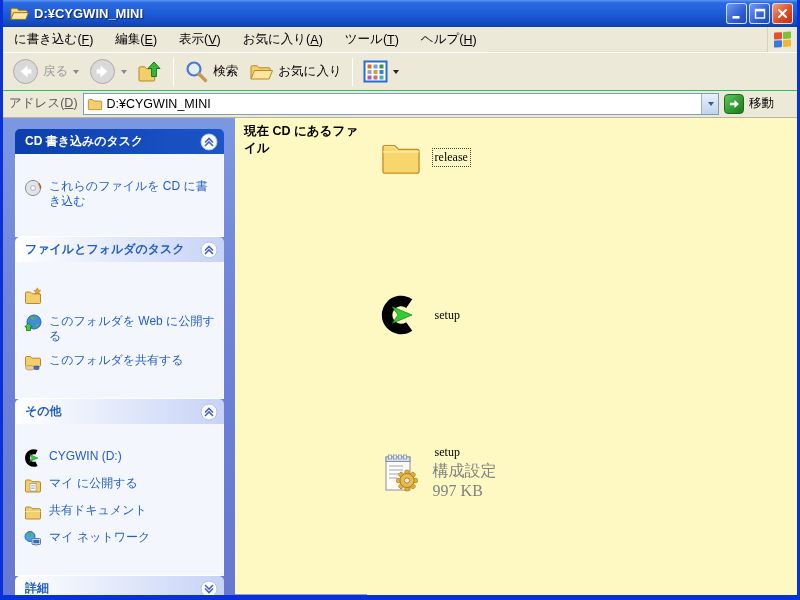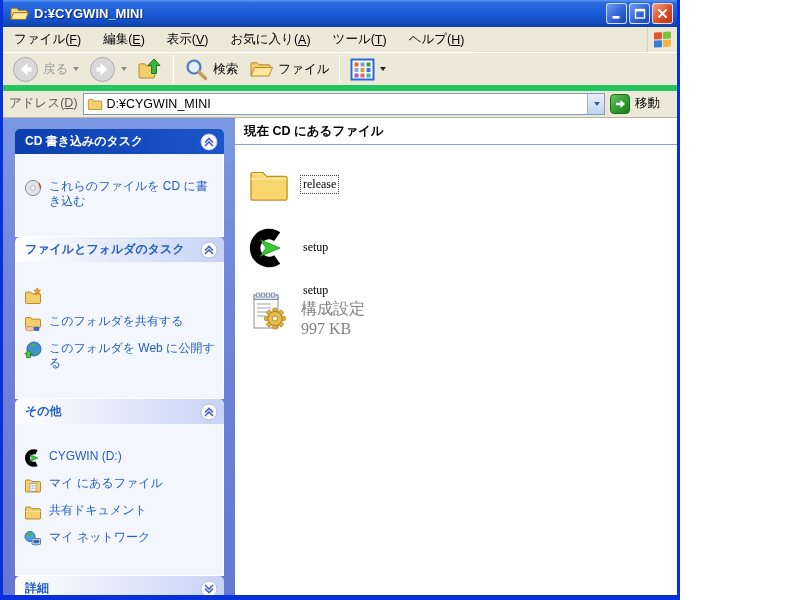--- a/index.html
+++ b/index.html
@@ -1,20 +1,20 @@
 <!DOCTYPE html>
 <html><head>
 <meta charset="utf-8">
 <style>
   * { box-sizing: border-box; margin: 0; padding: 0; }
   html,body { width:800px; height:600px; overflow:hidden; }
   body { font-family:"Liberation Sans","DejaVu Sans",sans-serif; font-size:12px; }
 
   .window{
-    width:680px; height:600px; display:flex; flex-direction:column;
+    width:800px; height:600px; display:flex; flex-direction:column;
     border-left:3px solid #0831d9; border-right:3px solid #0831d9; border-bottom:5px solid #0831d9;
     background:#ece9d8;
   }
 
   
   .titlebar{
     height:27px; flex:0 0 27px; display:flex; align-items:center; padding:0 4px 0 6px;
     background:linear-gradient(180deg,#5a96f2 0%,#2a6ae0 10%,#1b5ad6 55%,#1248b8 90%,#0d3ea8 100%);
   }
   .title-icon{ width:20px; height:18px; margin-right:5px; display:flex; align-items:center; }
@@ -32,21 +32,21 @@
   .menu-item{ display:flex; align-items:center; padding:0 11px; cursor:default; font-size:12.5px; color:#000;}
   .accel{ text-decoration:underline; }
   .menubar-fill{ flex:1; border-bottom:1px solid #e2dfca; }
   .winlogo{ width:30px; display:flex; align-items:center; justify-content:center;
             border-left:1px solid #d6d2bc; background:#ece9d8; }
   .flag{ width:18px; height:16px; display:grid; grid-template-columns:8px 8px; grid-template-rows:7px 7px; gap:1px; transform:skewY(-4deg);}
   .flag div{ border-radius:1px; }
 
   
   .toolbar{ height:38px; flex:0 0 38px; display:flex; align-items:center; background:#ece9d8;
-            border-bottom:6px solid #22c55e; padding:0 4px; }
+            border-bottom:1px solid #22c55e; padding:0 4px; }
   .tb-btn{ display:flex; align-items:center; gap:4px; padding:3px 5px; border-radius:3px; height:32px; }
   .tb-label{ font-size:12.5px; }
   .tb-label.dim{ color:#9a9a9a; }
   .caret{ width:0; height:0; border-left:3px solid transparent; border-right:3px solid transparent;
           border-top:4px solid #8a8a8a; margin-left:1px; }
   .caret.dark{ border-top-color:#222; }
   .tb-sep{ width:1px; height:28px; background:#cdc9b4; border-right:1px solid #fff; margin:0 5px; }
 
   
   .addressbar{ height:27px; flex:0 0 27px; display:flex; align-items:center; background:#ece9d8;
@@ -54,42 +54,42 @@
   .addr-label{ color:#5a5a5a; font-size:12.5px; white-space:nowrap; }
   .addr-combo{ flex:1; height:22px; background:#fff; border:1px solid #7f9db9;
                display:flex; align-items:center; padding-left:3px; gap:4px; }
   .addr-value{ flex:1; font-size:12.5px; color:#000; white-space:nowrap; overflow:hidden;}
   .addr-dd{ width:17px; height:20px; background:linear-gradient(180deg,#e8f0fb,#c0d4ee);
             border-left:1px solid #9ab0cc; display:flex; align-items:center; justify-content:center; }
   .addr-dd .caret{ border-top-color:#3a5a8c; }
   .go-btn{ width:20px; height:20px; border-radius:4px; border:1px solid #1a6a1a;
            background:linear-gradient(135deg,#66c466 0%,#2d9a2d 60%,#1d7a1d 100%);
            display:flex; align-items:center; justify-content:center; }
-  .go-label{ font-size:12.5px; margin-right:14px; white-space:nowrap; }
+  .go-label{ font-size:12.5px; margin-right:20px; white-space:nowrap; }
 
   
   .bodyrow{ flex:1; display:flex; overflow:hidden; }
   .sidebar{ width:232px; flex:0 0 232px; background:linear-gradient(180deg,#7c98e2 0%,#6f83d9 40%,#6678d2 100%);
             padding:11px 11px 0 12px; overflow:hidden; }
   .panel{ border-radius:0; }
   .panel-header{ height:25px; display:flex; align-items:center; justify-content:space-between;
                  padding:0 6px 0 10px; border-radius:5px 5px 0 0; cursor:pointer; }
   .panel-header.special{ background:linear-gradient(90deg,#0c3fad 0%,#1c55c8 100%); }
   .panel-header.special .panel-title{ color:#fff; }
   .panel-header.normal{ background:linear-gradient(90deg,#ffffff 0%,#c7d3f6 100%); }
   .panel-header.normal .panel-title{ color:#215dc6; }
   .panel-title{ font-weight:700; font-size:12px; }
   .panel-body{ background:#f4f6fd; border:1px solid #fff; border-top:none; padding:25px 8px; }
   .task{ display:flex; gap:7px; margin-bottom:9px; cursor:pointer; align-items:flex-start;}
   .task:last-child{ margin-bottom:2px; }
   .task-label{ color:#215dc6; font-size:12px; line-height:1.25; }
   .task .ticon{ flex:0 0 18px; width:18px; height:18px; }
 
   
-  .content{ flex:1; background:#ffffff; overflow:hidden; display:flex; flex-direction:column;}
+  .content{ flex:1; background:#fef9c3; overflow:hidden; display:flex; flex-direction:row;}
   .group-header{ padding:5px 0 4px 9px; font-weight:700; font-size:12.5px; color:#000;
                  border-bottom:1px solid #8aa0dc; }
   .tiles{ display:flex; flex-wrap:wrap; width:490px; padding-top:4px; }
   .tile{ width:237px; height:55px; margin:8px 0 0 11px; display:flex; align-items:center; gap:9px;font-family:Liberation Serif, serif; }
   .tile-icon{ flex:0 0 46px; width:46px; height:46px; display:flex; align-items:center; justify-content:center;}
   .tile-name{ font-size:12px; color:#000; padding:1px 2px; }
   .tile-name.selected{ outline:1px dotted #444; }
   .tile-sub{ font-size:16px; color:#828282; line-height:1.25; }
 </style>
 </head>
@@ -120,21 +120,21 @@
       <div class="wbtn close">
         <svg width="11" height="11" viewBox="0 0 11 11">
             <path d="M2 2 L9 9 M9 2 L2 9" stroke="#fff" stroke-width="2" stroke-linecap="round"></path>
           </svg>
       </div>
     </div>
   </div>
 
   <div class="menubar">
     <div class="menu-item">
-        <span>ファイル(</span>
+        <span>に書き込む(</span>
         <span class="accel">F</span>
         <span>)</span>
       </div>
     <div class="menu-item">
         <span>編集(</span>
         <span class="accel">E</span>
         <span>)</span>
       </div>
     <div class="menu-item">
         <span>表示(</span>
@@ -195,21 +195,21 @@
         <circle cx="10" cy="10" r="6.5" fill="#e4eefb" stroke="#4a7ac8" stroke-width="2.2"></circle>
         <line x1="15" y1="15" x2="21.5" y2="21.5" stroke="#c49a55" stroke-width="3.4" stroke-linecap="round"></line>
       </svg>
       <span class="tb-label">検索</span>
     </div>
     <div class="tb-btn">
       <svg width="26" height="24" viewBox="0 0 26 24">
         <path d="M3 19 V7 q0-1.2 1.2-1.2 h5 l1.8 2 h10 q1.2 0 1.2 1.2 v2" fill="#f2cf6a" stroke="#b8892a"></path>
         <path d="M3 19 L6.5 10.5 H24.5 L21 19 Z" fill="#fce79c" stroke="#b8892a"></path>
       </svg>
-      <span class="tb-label">ファイル</span>
+      <span class="tb-label">お気に入り</span>
     </div>
     <div class="tb-sep"></div>
     <div class="tb-btn">
       <svg width="25" height="23" viewBox="0 0 25 23">
         <rect x="1.5" y="1.5" width="22" height="20" fill="#fff" stroke="#2a6ad4" stroke-width="2"></rect>
         <rect x="4.5" y="4.5" width="4" height="4" fill="#d86a2a"></rect>
           <rect x="10.5" y="4.5" width="4" height="4" fill="#7a9ae0"></rect>
           <rect x="16.5" y="4.5" width="4" height="4" fill="#3a9a3a"></rect>
         <rect x="4.5" y="10" width="4" height="4" fill="#9aa4b4"></rect>
           <rect x="10.5" y="10" width="4" height="4" fill="#c8a43a"></rect>
@@ -275,33 +275,33 @@
         </div>
         <div class="panel-body">
           <div class="task">
             <svg class="ticon" viewBox="0 0 18 18">
               <path d="M1.5 15.5 V6 q0-1 1-1 h4 l1.5 1.7 h7.5 q1 0 1 1 v7.8 q0 1-1 1 h-13 q-1 0-1-1z" fill="#f2cf6a" stroke="#b8892a"></path>
               <path d="M13.3 0.8 l1 2.2 2.4 .4 -1.8 1.7 .5 2.4 -2.1 -1.2 -2.1 1.2 .5 -2.4 -1.8 -1.7 2.4 -.4z" fill="#f0a22a" stroke="#b06a10" stroke-width=".5"></path>
             </svg>
           </div>
           <div class="task">
             <svg class="ticon" viewBox="0 0 18 18">
+              <circle cx="10" cy="8" r="7" fill="#3f8ed8" stroke="#2a6aa8"></circle>
+              <path d="M6 4 q3-2 6 0 q-1 2-3 2 q-2 0-3-2z M13 9 q2 1 1.5 3 q-2 1-3.5-.5z" fill="#56b04a"></path>
+              <path d="M2.5 16.5 v-3.5 H.8 L4.5 9 l3.7 4 H6.5 v3.5z" fill="#4ac44a" stroke="#187818" stroke-width=".8"></path>
+            </svg>
+            <span class="task-label">このフォルダを Web に公開する</span>
+          </div>
+          <div class="task">
+            <svg class="ticon" viewBox="0 0 18 18">
               <path d="M1.5 12.5 V4.5 q0-1 1-1 h4 l1.5 1.7 h7.5 q1 0 1 1 v6.3 q0 1-1 1 h-13 q-1 0-1-1z" fill="#f2cf6a" stroke="#b8892a"></path>
               <ellipse cx="6" cy="14.8" rx="4.5" ry="2.2" fill="#edc9a4" stroke="#b8854a" stroke-width=".7"></ellipse>
               <rect x="10" y="13" width="5" height="3.5" rx="1" fill="#4a6ad0" stroke="#2a4aa0" stroke-width=".6"></rect>
             </svg>
             <span class="task-label">このフォルダを共有する</span>
-          </div>
-          <div class="task">
-            <svg class="ticon" viewBox="0 0 18 18">
-              <circle cx="10" cy="8" r="7" fill="#3f8ed8" stroke="#2a6aa8"></circle>
-              <path d="M6 4 q3-2 6 0 q-1 2-3 2 q-2 0-3-2z M13 9 q2 1 1.5 3 q-2 1-3.5-.5z" fill="#56b04a"></path>
-              <path d="M2.5 16.5 v-3.5 H.8 L4.5 9 l3.7 4 H6.5 v3.5z" fill="#4ac44a" stroke="#187818" stroke-width=".8"></path>
-            </svg>
-            <span class="task-label">このフォルダを Web に公開する</span>
           </div>
         </div>
       </div>
 
       <div class="panel">
         <div class="panel-header normal">
           <span class="panel-title">その他</span>
           <svg width="18" height="18" viewBox="0 0 18 18">
             <circle cx="9" cy="9" r="8" fill="#fff" stroke="#b0c0ee"></circle>
             <path d="M5 9.5 L9 5.5 L13 9.5 M5 13 L9 9 L13 13" fill="none" stroke="#4262c6" stroke-width="1.6"></path>
@@ -314,21 +314,21 @@
               <polygon points="14,9 5.5,5.2 8,9 5.5,12.8" fill="#33cc33" stroke="#0a6a0a" stroke-width=".4"></polygon>
             </svg>
             <span class="task-label">CYGWIN (D:)</span>
           </div>
           <div class="task">
             <svg class="ticon" viewBox="0 0 18 18">
               <path d="M1.5 15 V5 q0-1 1-1 h4 l1.5 1.7 h7.5 q1 0 1 1 V15 q0 1-1 1 h-13 q-1 0-1-1z" fill="#f2cf6a" stroke="#b8892a"></path>
               <rect x="6" y="7.5" width="6" height="7.5" fill="#fff" stroke="#8a94a8" stroke-width=".7"></rect>
               <path d="M7.2 9.5 h3.6 M7.2 11 h3.6 M7.2 12.5 h3.6" stroke="#9aa4b8" stroke-width=".7"></path>
             </svg>
-            <span class="task-label">マイ にあるファイル</span>
+            <span class="task-label">マイ に公開する</span>
           </div>
           <div class="task">
             <svg class="ticon" viewBox="0 0 18 18">
               <path d="M1.5 15 V5 q0-1 1-1 h4 l1.5 1.7 h7.5 q1 0 1 1 V15 q0 1-1 1 h-13 q-1 0-1-1z" fill="#f2cf6a" stroke="#b8892a"></path>
               <path d="M1.5 8.5 h15" stroke="#fbe8a8" stroke-width="1"></path>
             </svg>
             <span class="task-label">共有ドキュメント</span>
           </div>
           <div class="task">
             <svg class="ticon" viewBox="0 0 18 18">

